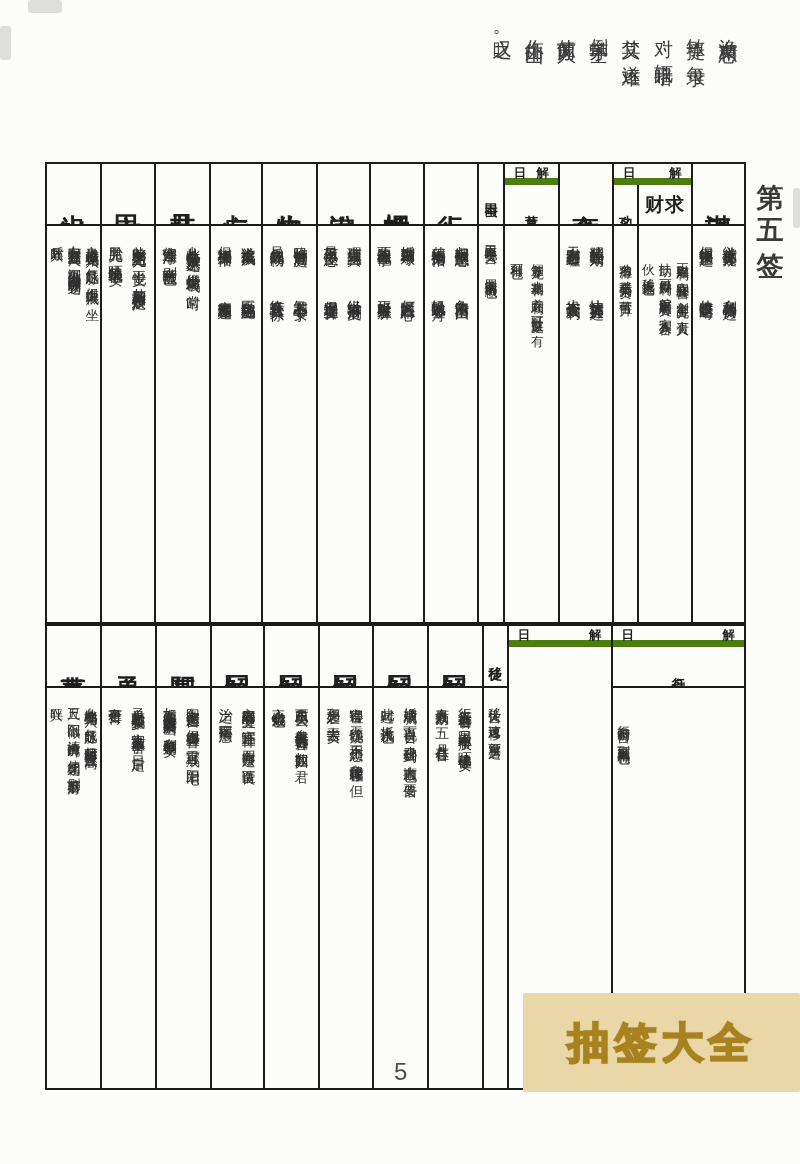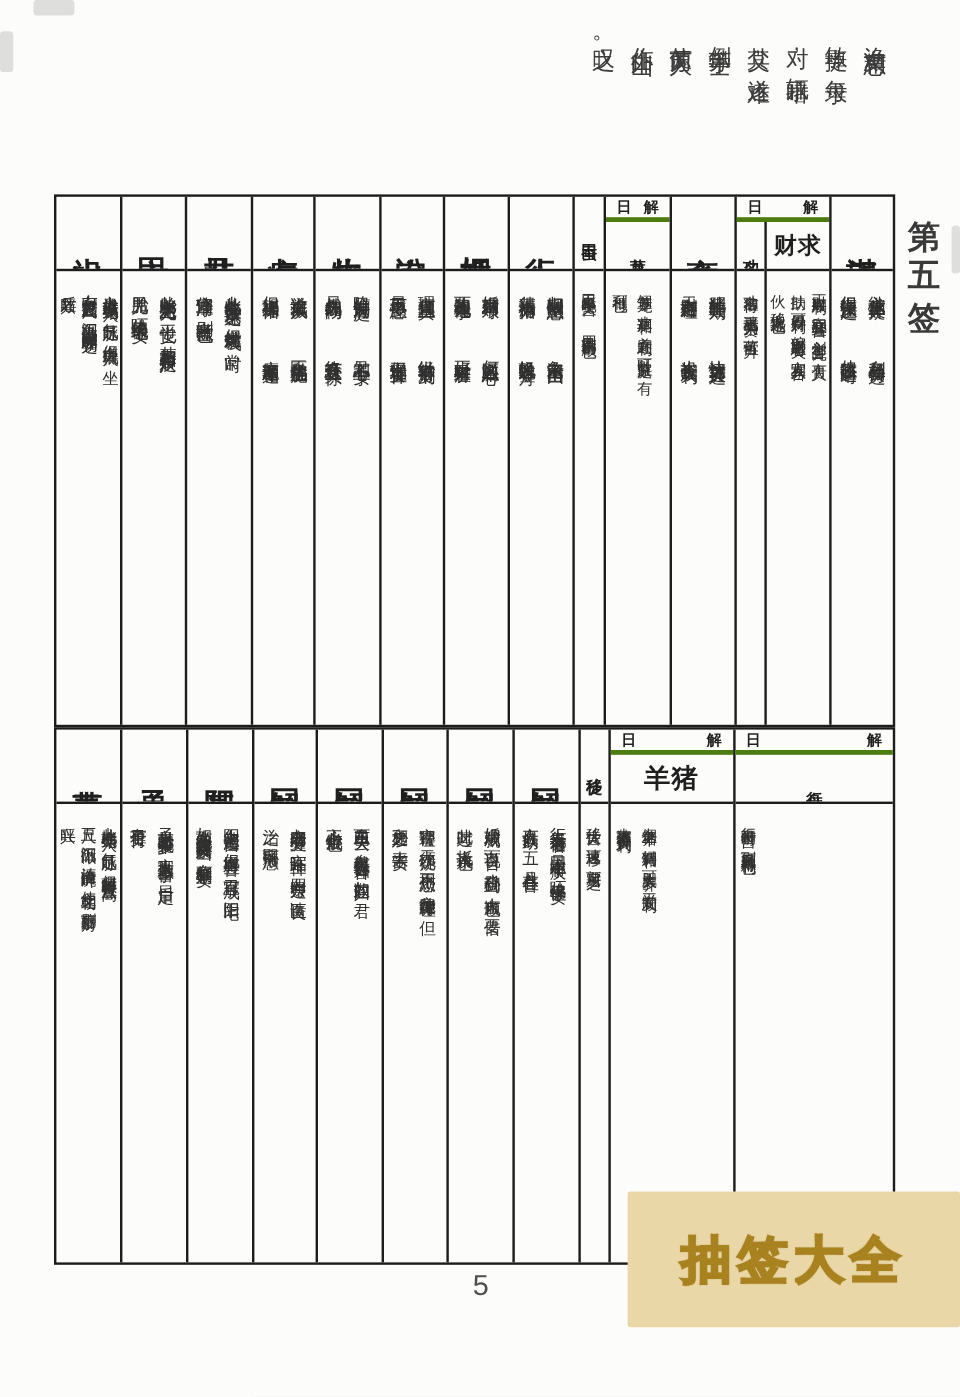--- a/index.html
+++ b/index.html
@@ -25,40 +25,40 @@
   .row { display:flex; align-items:stretch; width:100%; }
   .col { display:flex; flex-direction:column; border-left:2px solid #1c1c1c; min-width:0; }
   .col:first-child { border-left:none; }
 
   .hd { height:62px; border-bottom:2px solid #1c1c1c; display:flex; align-items:center; justify-content:center; overflow:hidden; }
   .hv { writing-mode:vertical-rl; text-orientation:upright; font-weight:700; font-size:26px; line-height:1.0; color:#1f1f1f; }
   .hv.nsm { font-size:13.5px; letter-spacing:1px; }
   .hh { font-weight:700; font-size:22px; color:#1f1f1f; letter-spacing:1px; }
 
   .grp { }
-  .band { height:21px; border-bottom:4px solid #4d7c0f; font-size:12.5px; font-weight:700;
+  .band { height:21px; border-bottom:7px solid #4d7c0f; font-size:12.5px; font-weight:700;
     line-height:18px; width:100%; text-align:justify; text-align-last:justify; padding:0 9px; color:#1f1f1f; }
   .grprow { display:flex; flex:1; min-width:0; }
-  .sub { display:flex; flex-direction:column; border-left:2px solid #1c1c1c; min-width:0; }
+  .sub { display:flex; flex-direction:column; border-left:2px solid #1c1c1c; min-width:0;gap:18px; }
   .sub:first-child { border-left:none; }
   .hd2 { height:41px; border-bottom:2px solid #1c1c1c; display:flex; align-items:center; justify-content:center; overflow:hidden; }
 
   .ct { overflow:hidden; padding:9px 3px 2px 1px; }
   .t1 .ct { height:378px; }
   .t2 .ct { height:382px; }
   .vt { writing-mode:vertical-rl; text-orientation:upright; white-space:pre-line;
     font-size:14.5px; line-height:1.62; letter-spacing:1px; height:100%; color:#303030; }
   .t2 .vt { font-size:13.8px; line-height:1.66; }
   .vt.l3 { font-size:13.5px; line-height:1.30; }
   .t2 .vt.l3 { font-size:13.2px; line-height:1.30; }
   .vt.sm { font-size:12.8px; }
   .vt.sm.l3 { line-height:1.34; }
 
   
-  .wm { position:absolute; left:523px; top:993px; width:277px; height:113px;
+  .wm { position:absolute; left:523px; top:993px; width:277px; height:99px;
     display:flex; align-items:center; justify-content:center; z-index:6; border-radius:2px; }
   .wm span { font-size:42px; font-weight:700; letter-spacing:5px;
     -webkit-text-stroke:2px #a8821f; text-shadow:0 0 2px #93701a; }
 
   .pageno { position:absolute; left:394px; top:1058px; font-size:24px; color:#4e4e4e; }
 </style>
 </head>
 <body>
 
 <div class="sheet">
@@ -299,29 +299,20 @@
           <div class="hd">
               <span class="hv nsm">移徒</span>
             </div>
           <div class="ct">
               <div class="vt sm">移徒大吉　速速可移　新宅可居之</div>
             </div>
         </div>
         <div class="col grp" style="flex:110">
           <div class="band">日解</div>
           <div class="grprow">
-            <div class="sub" style="flex:55">
-              <div class="hd2">
-                  <span class="hh">羊猪</span>
-                </div>
-              <div class="ct">
-                  <div class="vt sm">卜饲养猪羊　饲料调和　可大胆多养　平安顺利
-大落资本便可得到大利</div>
-                </div>
-            </div>
           </div>
         </div>
         <div class="col grp" style="flex:142">
           <div class="band">日解</div>
           <div class="grprow">
             <div class="sub" style="flex:21">
               <div class="hd2">
                   <span class="hv nsm">行舟</span>
                 </div>
               <div class="ct">

